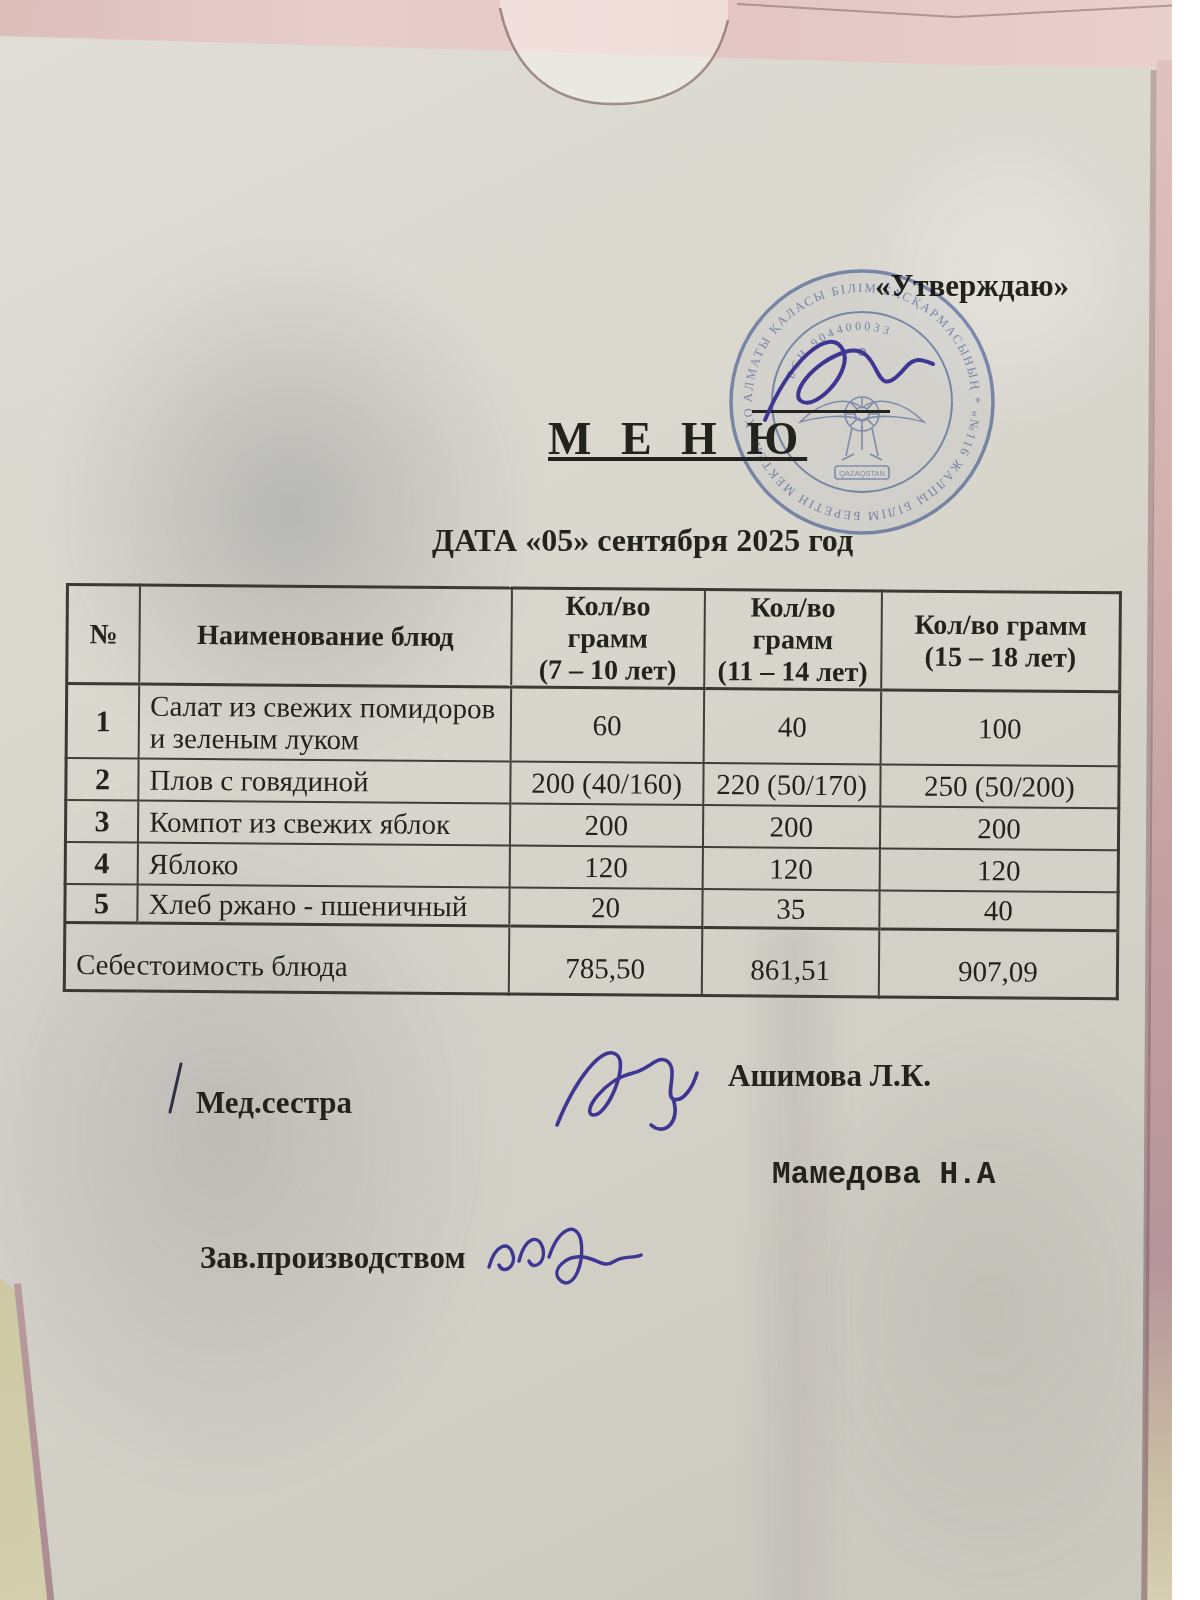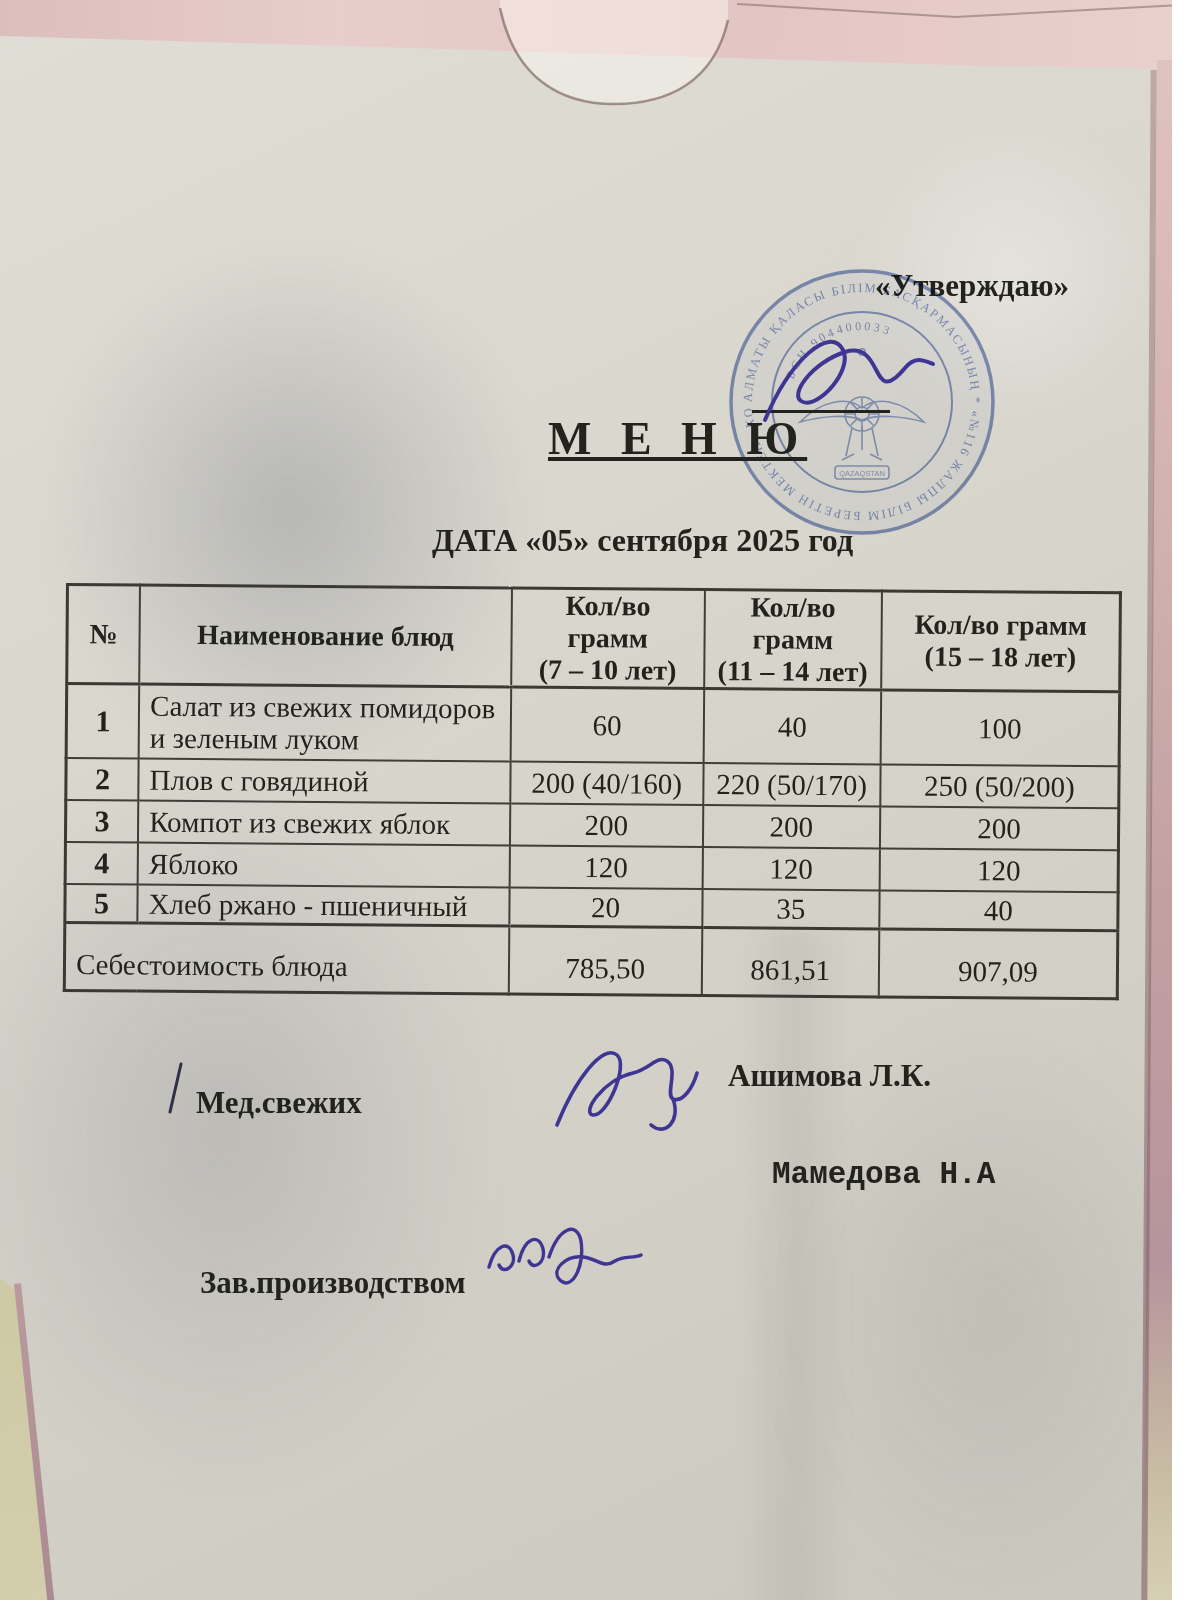--- a/index.html
+++ b/index.html
@@ -183,25 +183,25 @@
         <td class="val">785,50</td>
         <td class="val">861,51</td>
         <td class="val">907,09</td>
       </tr>
     </tbody>
   </table>
 
   <svg class="abs" style="left:166px;top:1060px;z-index:5;" width="20" height="56" viewBox="0 0 20 56">
     <line x1="4" y1="52" x2="15" y2="4" stroke="#2f2f45" stroke-width="3" stroke-linecap="round"></line>
   </svg>
-  <div class="abs doc sig-label" style="left:196px;top:1085px;">Мед.свежих</div>
+  <div class="abs doc sig-label" style="left:196px;top:1085px;">Мед.сестра</div>
   <svg class="abs" style="left:545px;top:1025px;z-index:5;" width="170" height="115" viewBox="0 0 170 115">
     <path d="M12,100 C30,55 58,18 72,30 C84,40 62,92 48,90 C36,88 58,55 88,48 C105,44 112,30 122,36 C134,44 120,70 128,74 C138,78 148,62 152,48 M128,74 C136,96 120,112 106,100" fill="none" stroke="#3f3694" stroke-width="3.6" stroke-linecap="round"></path>
   </svg>
   <div class="abs doc sig-label" style="left:728px;top:1058px;">Ашимова Л.К.</div>
 
-  <div class="abs doc sig-label" style="left:200px;top:1240px;margin-top:25px;">Зав.производством</div>
+  <div class="abs doc sig-label" style="left:200px;top:1240px;">Зав.производством</div>
   <svg class="abs" style="left:475px;top:1205px;z-index:5;" width="190" height="100" viewBox="0 0 190 100">
     <path d="M14,62 C20,40 34,34 38,50 C41,62 28,70 24,60 M44,56 C50,32 64,28 68,44 C71,58 58,66 54,56 M74,52 C84,22 102,16 106,36 C110,62 96,88 84,74 C76,64 92,50 108,52 C124,54 128,64 140,56 C150,50 158,54 166,50" fill="none" stroke="#3f3694" stroke-width="3.4" stroke-linecap="round"></path>
   </svg>
   <div class="abs doc sig-label" style="left:772px;top:1157px;font-family:Liberation Mono, monospace;">Мамедова Н.А</div>
 
 </div>
 
 </body></html>

